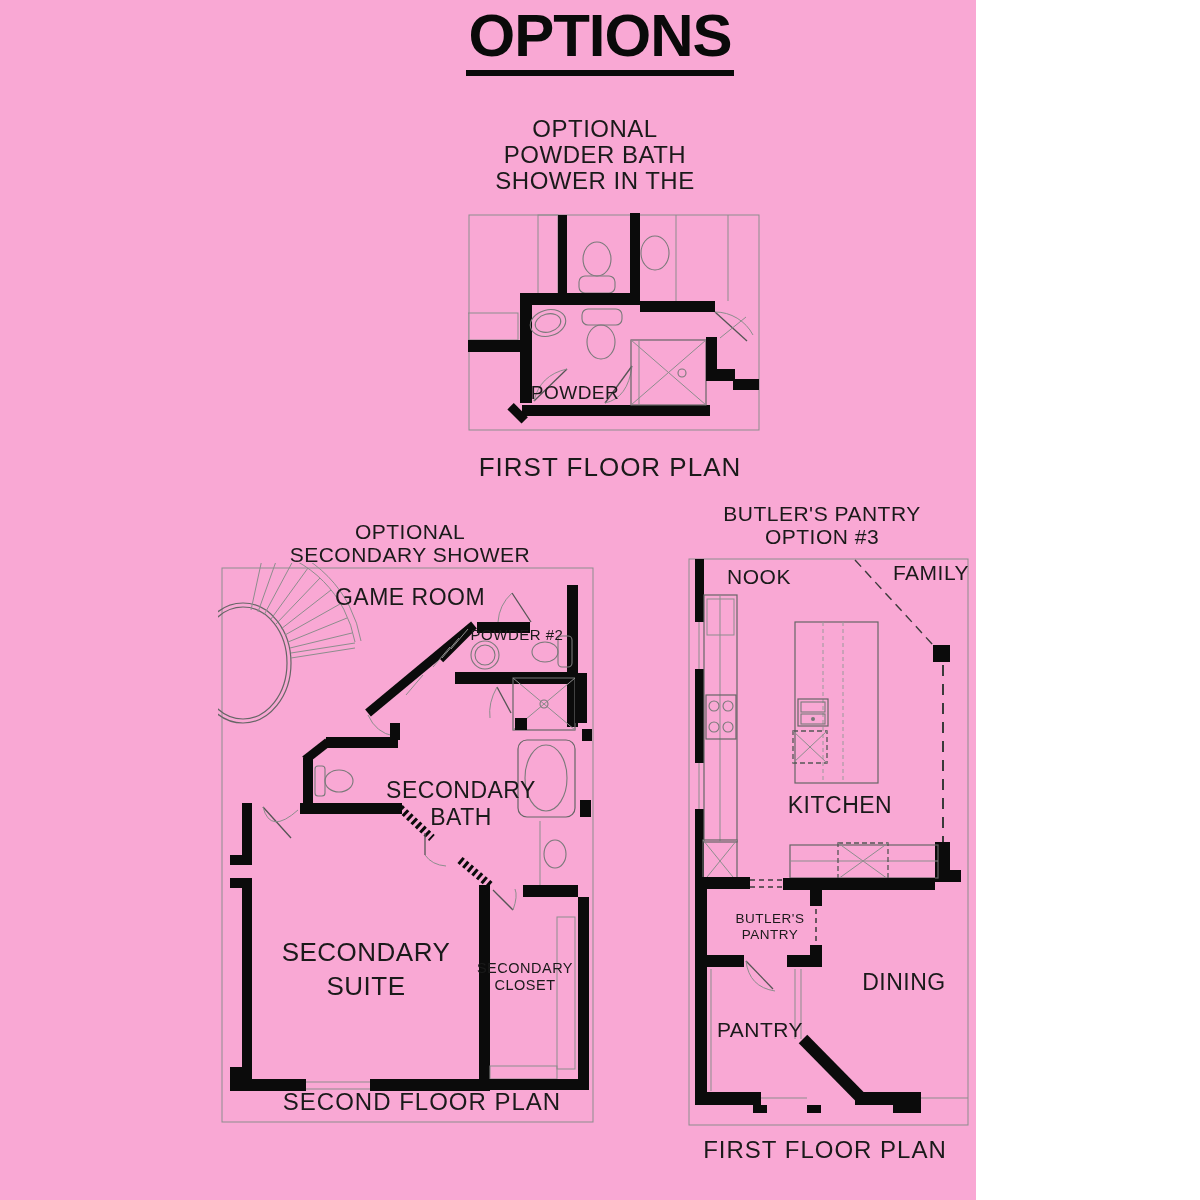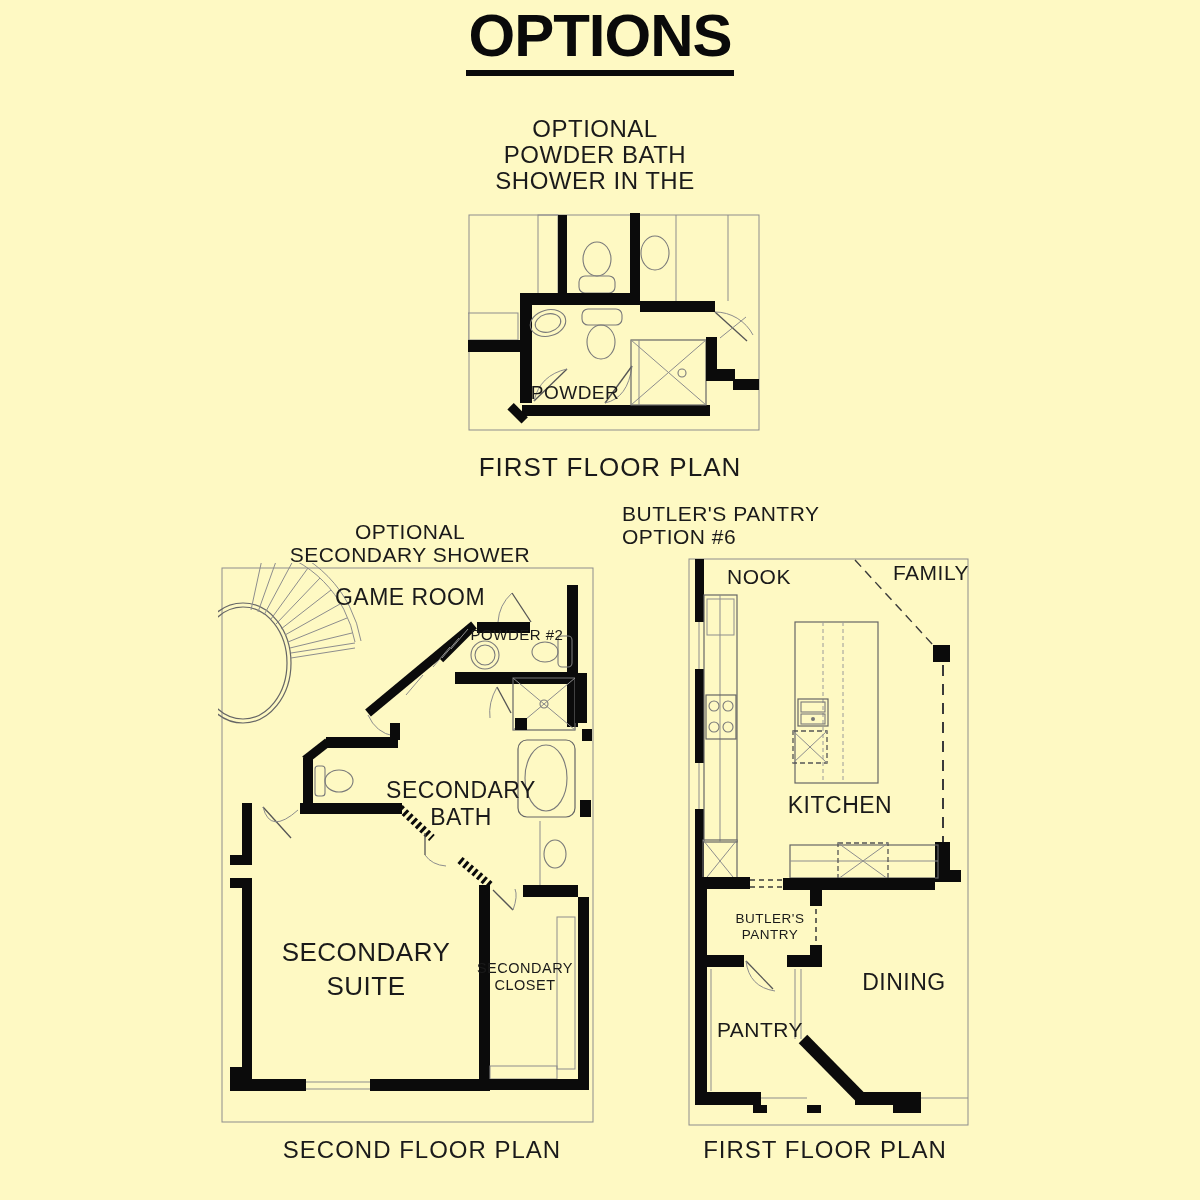--- a/index.html
+++ b/index.html
@@ -1,29 +1,29 @@
 <!DOCTYPE html>
 <html><head>
 <meta charset="utf-8">
 <style>
   html,body{margin:0;padding:0;background:#fff;}
-  .page{position:relative;width:1200px;height:1200px;background:#fef9c3;overflow:hidden;
+  .page{position:relative;width:976px;height:1200px;background:#f9a8d4;overflow:hidden;
         font-family:"Liberation Sans",sans-serif;color:#111;}
   .abs{position:absolute;}
   .title-wrap{top:6px;left:0;width:1200px;text-align:center;}
   .title{display:inline-block;font-size:60px;font-weight:bold;letter-spacing:-1px;
          color:#0a0a0a;border-bottom:6px solid #0a0a0a;padding:0 2px 4px 2px;line-height:1.0;}
   .sub1{top:116px;left:0;width:1190px;text-align:center;font-size:24px;line-height:26px;
         color:#1a1a1a;letter-spacing:0.5px;}
   .cap{text-align:center;color:#1a1a1a;letter-spacing:1px;}
   .cap1{top:452px;left:10px;width:1200px;font-size:26px;}
-  .cap2{top:1136px;left:122px;width:600px;font-size:24px;}
+  .cap2{top:1088px;left:122px;width:600px;font-size:24px;}
   .cap3{top:1136px;left:525px;width:600px;font-size:24px;}
   .h2{top:520px;left:210px;width:400px;text-align:center;font-size:21px;line-height:23px;color:#1a1a1a;letter-spacing:0.5px;}
-  .h3{top:502px;left:622px;width:400px;text-align:left;font-size:21px;line-height:23px;color:#1a1a1a;letter-spacing:0.5px;}
+  .h3{top:502px;left:622px;width:400px;text-align:center;font-size:21px;line-height:23px;color:#1a1a1a;letter-spacing:0.5px;}
   
   svg{display:block;}
   .wall{fill:#0b0b0b;stroke:none;}
   .wt{stroke:#0b0b0b;stroke-width:9;fill:none;}
   .wt2{stroke:#0b0b0b;stroke-width:12;fill:none;}
   .tl{stroke:#8d8d8d;stroke-width:1;fill:none;}
   .fx{stroke:#7a7a7a;stroke-width:1.1;fill:none;}
   .fx2{stroke:#666;stroke-width:1.2;fill:none;}
   .dl{stroke:#555;stroke-width:1.3;fill:none;}
   .dash{stroke:#3a3a3a;stroke-width:1.4;fill:none;stroke-dasharray:9,6;}
@@ -251,21 +251,21 @@
     <text x="148" y="398" font-size="26" text-anchor="middle">SECONDARY</text>
     <text x="148" y="432" font-size="26" text-anchor="middle">SUITE</text>
     <text x="307" y="410" font-size="14.5" text-anchor="middle">SECONDARY</text>
     <text x="307" y="427" font-size="14.5" text-anchor="middle">CLOSET</text>
   </svg>
 
   <div class="abs cap cap2">SECOND FLOOR PLAN</div>
 
   <div class="abs h3">
     <div>BUTLER'S PANTRY</div>
-    <div>OPTION #6</div>
+    <div>OPTION #3</div>
   </div>
 
   <svg class="abs" style="left:687px;top:557px" width="283" height="578" viewBox="0 0 283 578">
     <rect x="2" y="2" width="279" height="566" class="tl"></rect>
 
     <line x1="168" y1="3" x2="246" y2="88" class="dash"></line>
     <rect x="246" y="88" width="17" height="17" class="wall"></rect>
     <line x1="256" y1="108" x2="256" y2="285" class="dash2"></line>
     <rect x="248" y="285" width="15" height="40" class="wall"></rect>
     <rect x="260" y="313" width="14" height="12" class="wall"></rect>

